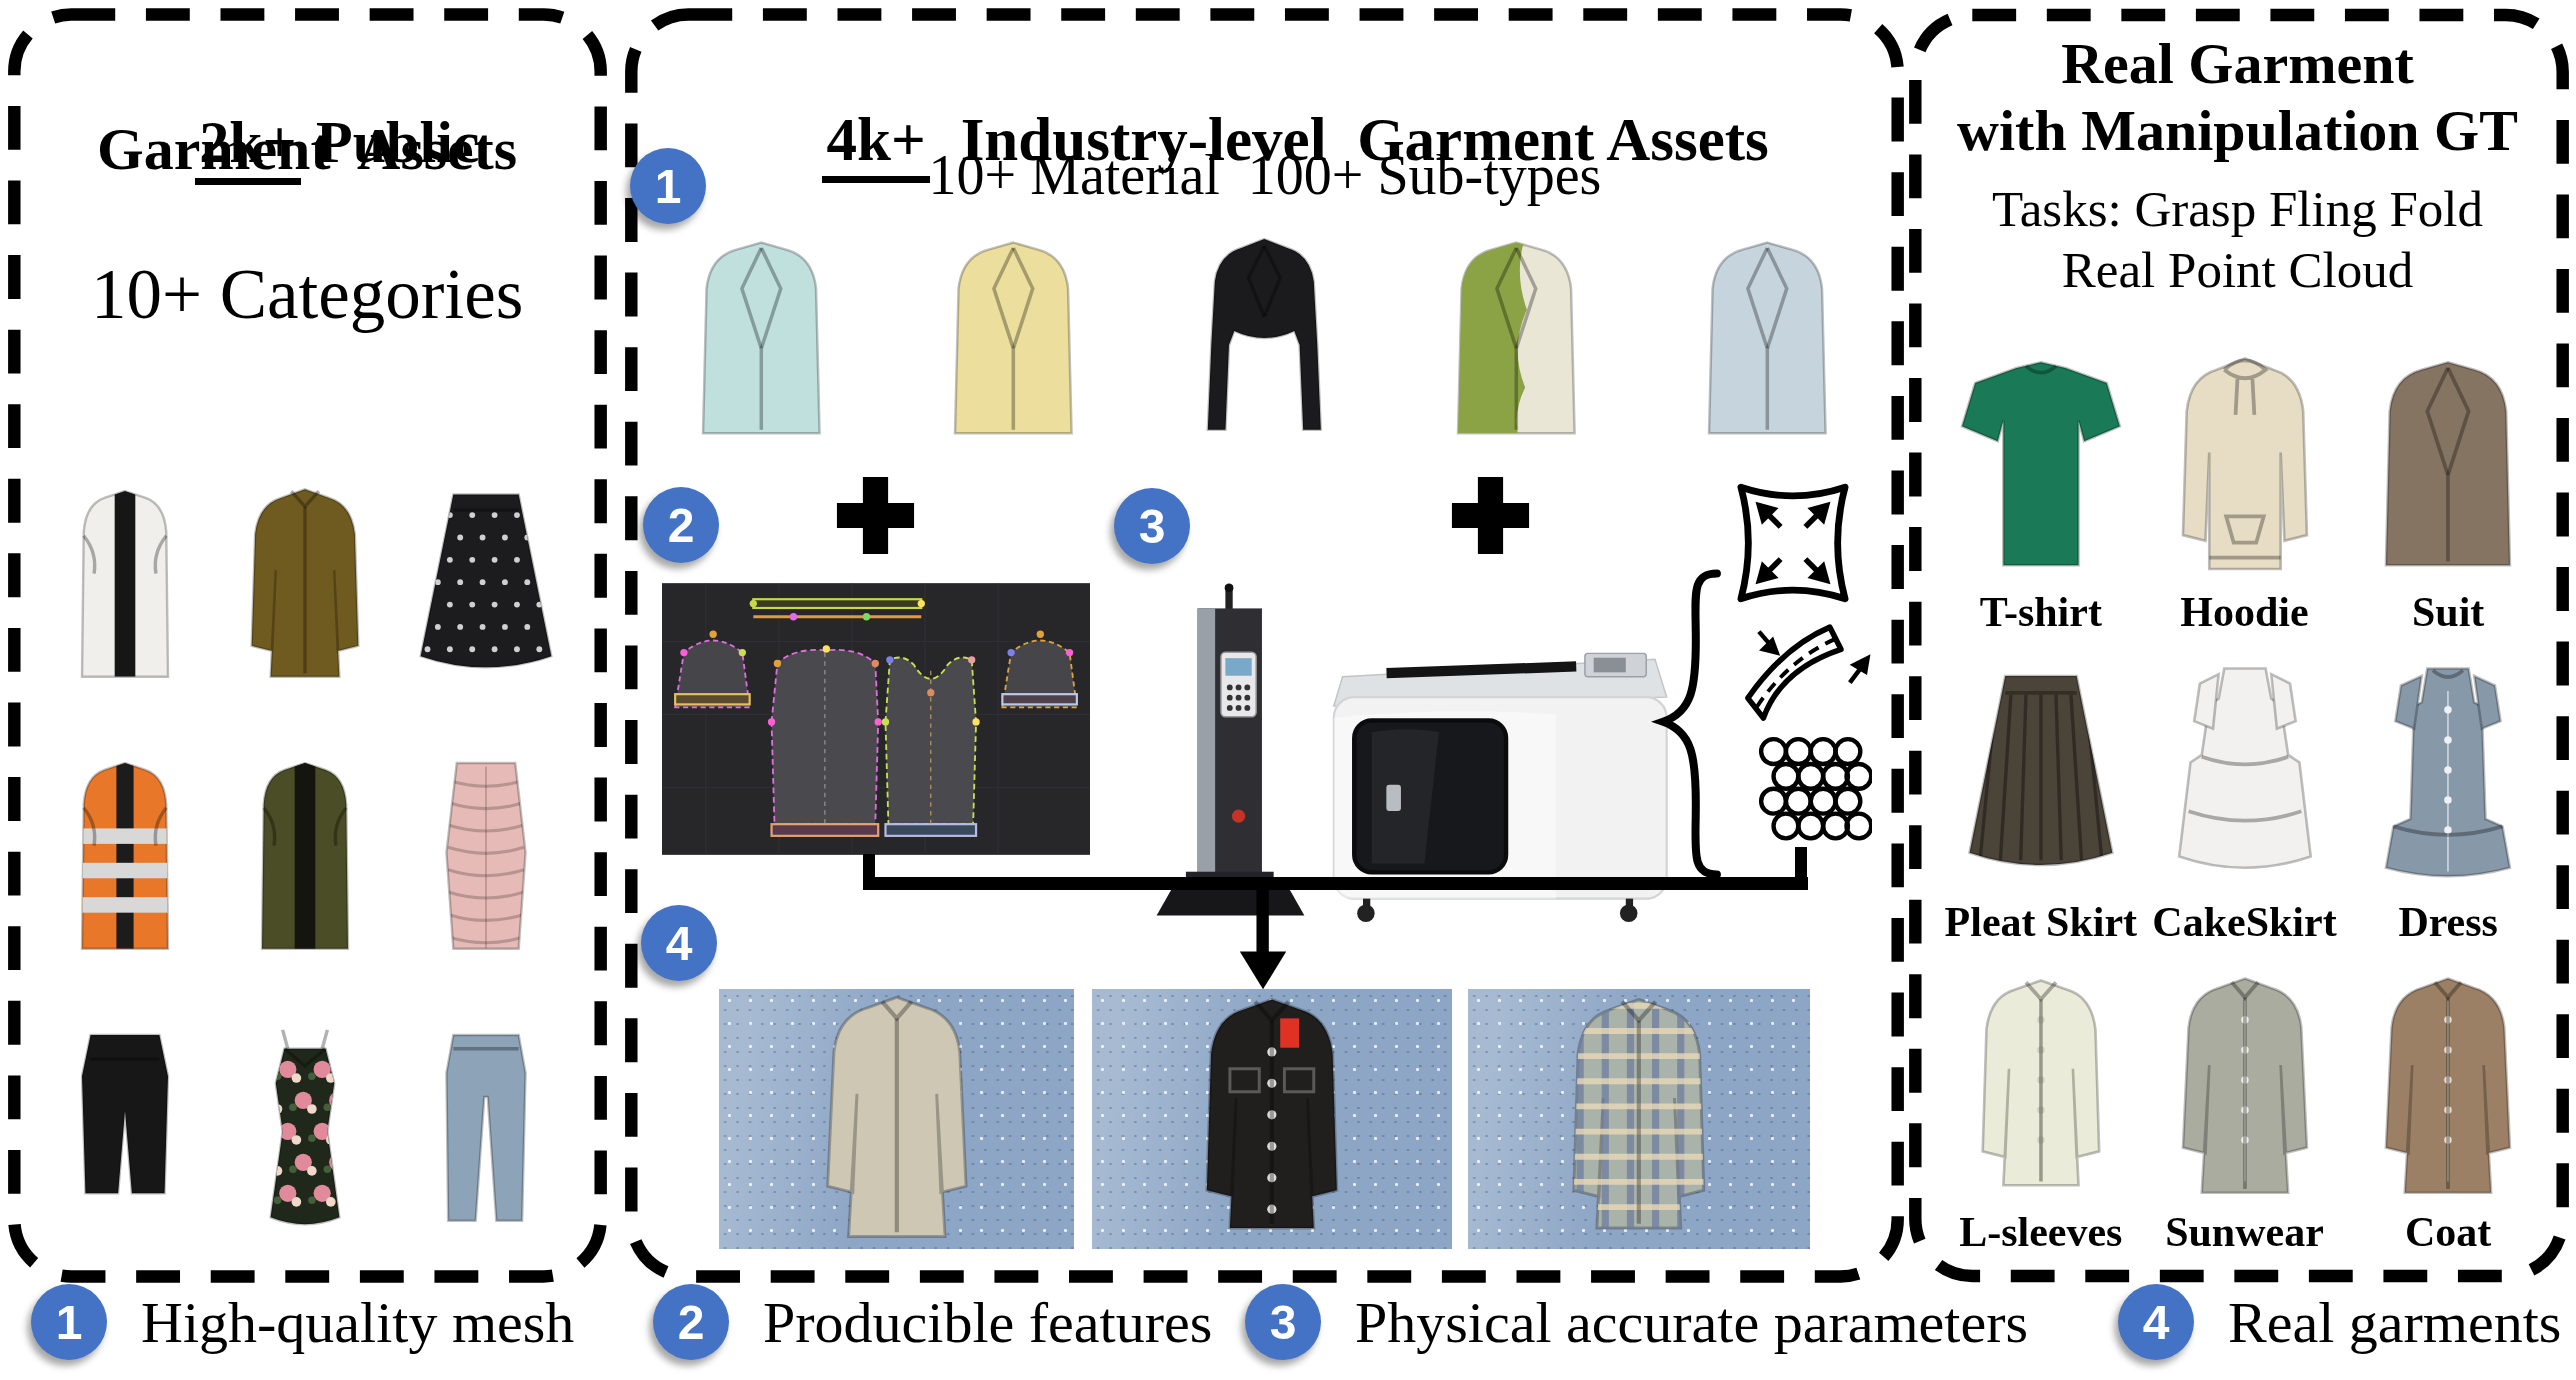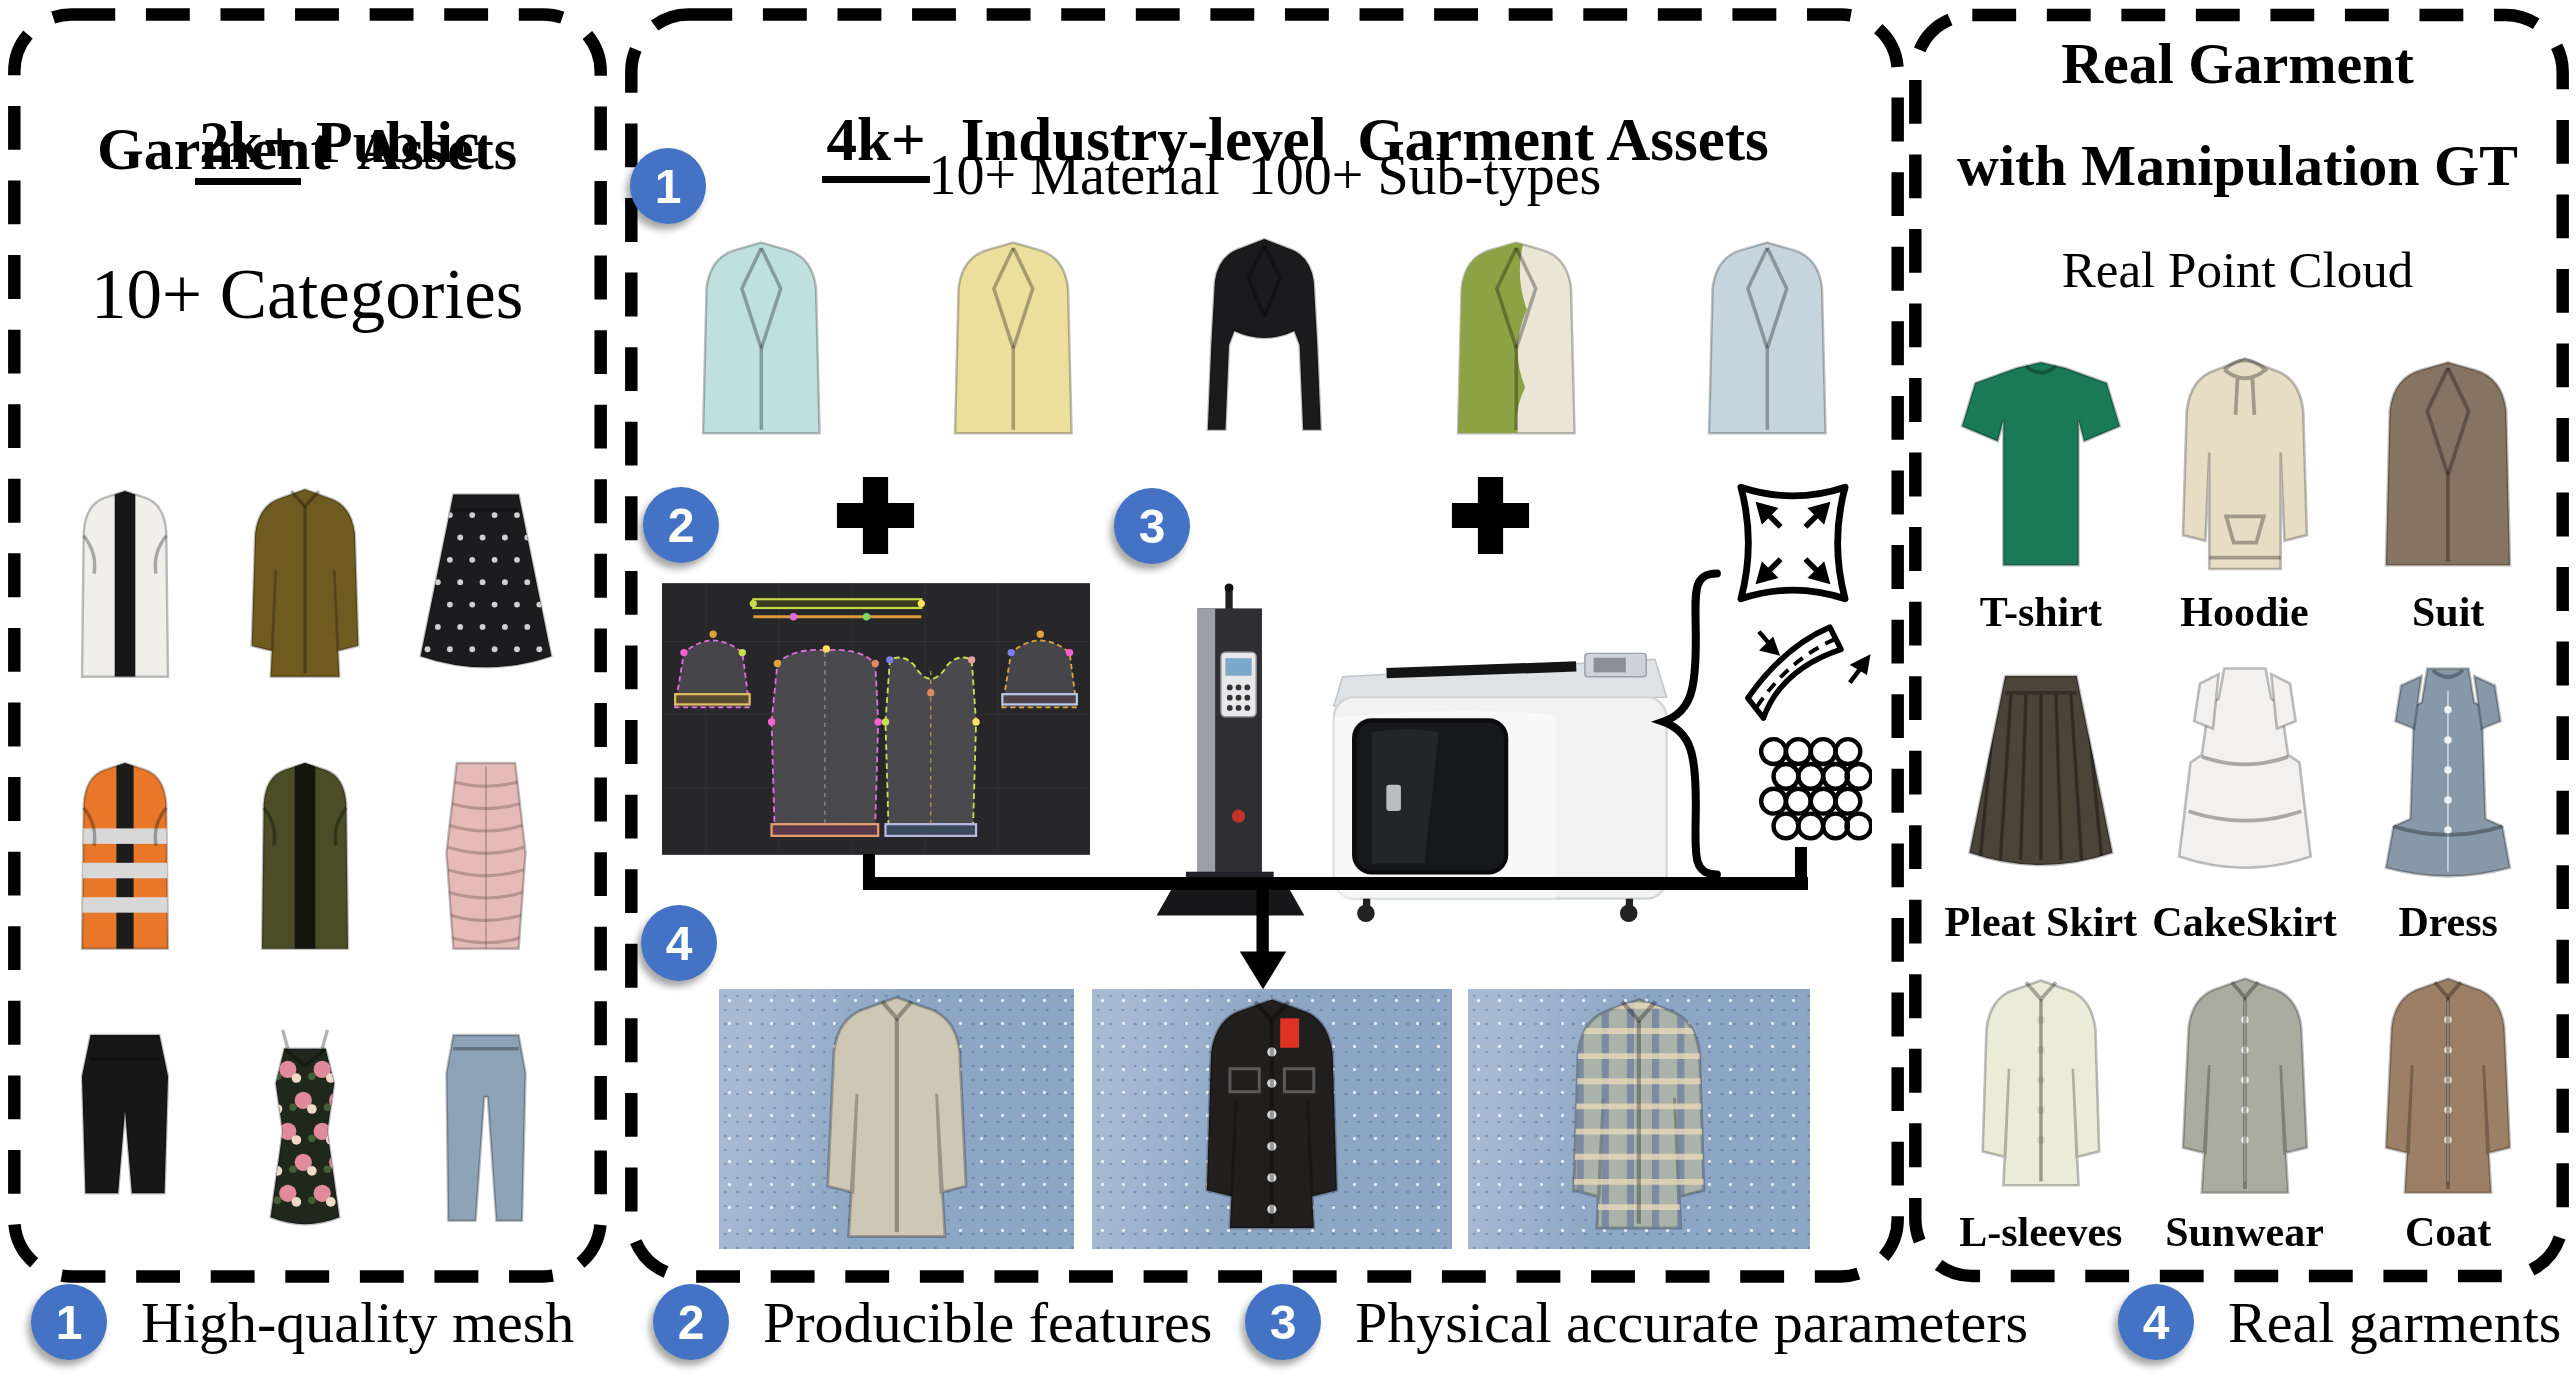--- a/index.html
+++ b/index.html
@@ -609,21 +609,22 @@
               <line x1="0" y1="116" x2="100" y2="116" stroke="#ead9b8" stroke-width="2.8" opacity="0.8"></line>
             </g>
             <path d="M42 6 L50 15 L58 6" fill="none" stroke="rgba(0,0,0,0.30)" stroke-width="2"></path>
             <path d="M50 15 L50 112" fill="none" stroke="rgba(0,0,0,0.30)" stroke-width="2"></path>
           </svg>
         </div>
       </div>
     </div>
 
   <div class="title" style="left:1923px;top:32px;width:629px;font-size:58px;">Real Garment</div>
-  <div class="title" style="left:1923px;top:99px;width:629px;font-size:58px;margin-top:35px;">with Manipulation GT</div>
+  <div class="title" style="left:1923px;top:99px;width:629px;font-size:58px;">with Manipulation GT</div>
+  <div class="subtitle" style="left:1923px;top:180px;width:629px;font-size:51px;">Tasks: Grasp Fling Fold</div>
   <div class="subtitle" style="left:1923px;top:241px;width:629px;font-size:51px;">Real Point Cloud</div>
 
   <div id="right-grid">
 
       <div class="cell">
         <div class="garment">
           <svg viewBox="0 0 100 124" preserveAspectRatio="xMidYMax meet" style="height:100%">
             <clipPath id="gclip17">
               <path d="M50 6 L63 9 L85 17 L92 40 L73 48 L70 37 L70 114 L30 114 L30 37 L27 48 L8 40 L15 17 L37 9 Z"></path>
             </clipPath>

